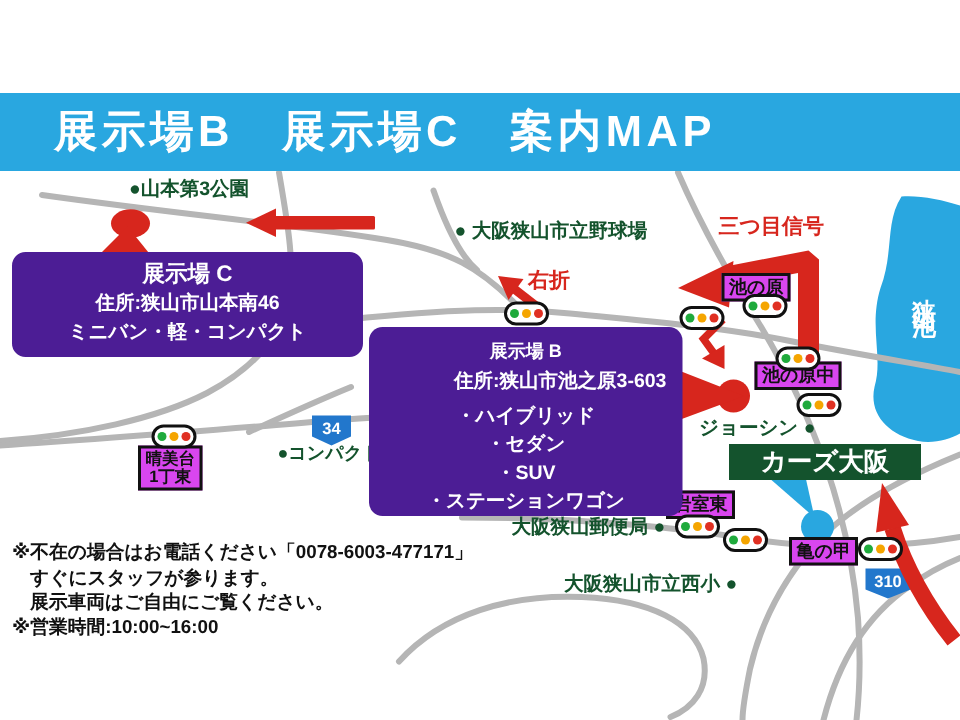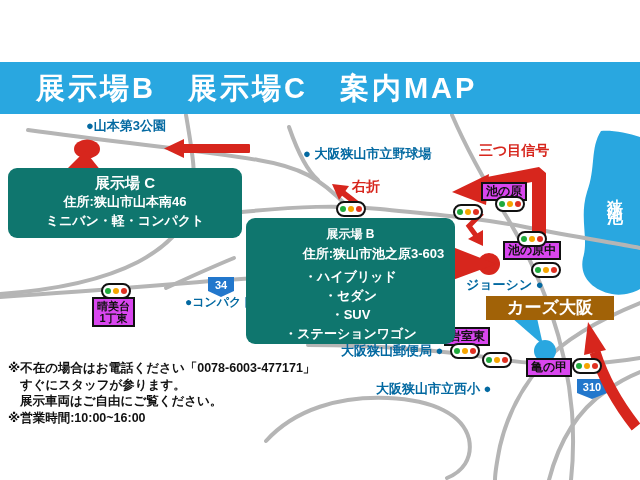--- a/index.html
+++ b/index.html
@@ -4,43 +4,43 @@
 <style>
   html,body{margin:0;padding:0;background:#fff;}
   #stage{position:relative;width:640px;height:480px;background:#fff;overflow:hidden;
          font-family:"Liberation Sans","DejaVu Sans",sans-serif;}
   svg{position:absolute;left:0;top:0;}
   
   #hdr{position:absolute;left:0;top:62px;width:640px;height:52px;background:#29a7e0;padding-left:32px;}
   #hdr .title{position:absolute;left:36px;top:0;height:52px;line-height:52px;
       color:#fff;font-size:29px;font-weight:bold;letter-spacing:3px;white-space:nowrap;}
   
-  .label{position:absolute;font-weight:bold;font-size:13px;color:#0369a1;white-space:nowrap;z-index:5;}
+  .label{position:absolute;font-weight:bold;font-size:13px;color:#14532d;white-space:nowrap;z-index:5;}
   .label.sm{font-size:12px;}
   .label.red{color:#d7261d;font-size:14px;}
   .boxed{position:absolute;background:#d946ef;border:2px solid #111;color:#111;
       font-weight:bold;font-size:12px;line-height:13px;padding:1px 3px;white-space:nowrap;
       text-align:center;z-index:5;}
   
   .signal{position:absolute;width:26px;height:12px;background:#fff;border:2px solid #111;
       border-radius:8px;display:flex;align-items:center;justify-content:center;gap:2px;z-index:6;}
   .signal i{width:6px;height:6px;border-radius:50%;display:block;}
   .signal .g{background:#1faa3c}.signal .y{background:#f5a500}.signal .r{background:#e03022}
   
-  .bubble{position:absolute;background:#0f766e;border-radius:9px;color:#fff;
+  .bubble{position:absolute;background:#4c1d95;border-radius:9px;color:#fff;
       text-align:center;z-index:7;}
   #siteC{left:8px;top:168px;width:234px;height:65px;padding-top:5px;}
   #siteC .t1{font-size:15px;font-weight:bold;line-height:19px;}
   #siteC .t2,#siteC .t3{font-size:13px;font-weight:bold;line-height:19px;text-align:center;}
   #siteB{left:246px;top:218px;width:209px;height:120px;padding-top:6px;}
   #siteB .t1{font-size:12px;font-weight:bold;line-height:21px;}
   #siteB .t2{font-size:13px;font-weight:bold;line-height:18px;margin-bottom:4px;padding-left:46px;}
   #siteB .car{font-size:13px;font-weight:bold;line-height:19px;}
   
-  #shop{position:absolute;left:486px;top:296px;width:128px;height:24px;background:#a16207;
+  #shop{position:absolute;left:486px;top:296px;width:128px;height:24px;background:#14532d;
       color:#fff;font-weight:bold;font-size:17px;line-height:24px;text-align:center;z-index:7;}
   
   #pondtxt{position:absolute;left:604px;top:186px;color:#fff;font-weight:bold;font-size:16px;
       writing-mode:vertical-rl;letter-spacing:5px;z-index:5;}
   
   #notes{position:absolute;left:8px;top:360px;color:#111;font-weight:bold;font-size:12.5px;
       line-height:16.5px;z-index:5;white-space:nowrap;}
   #notes .indent{padding-left:12px;}
 </style>
 </head>

